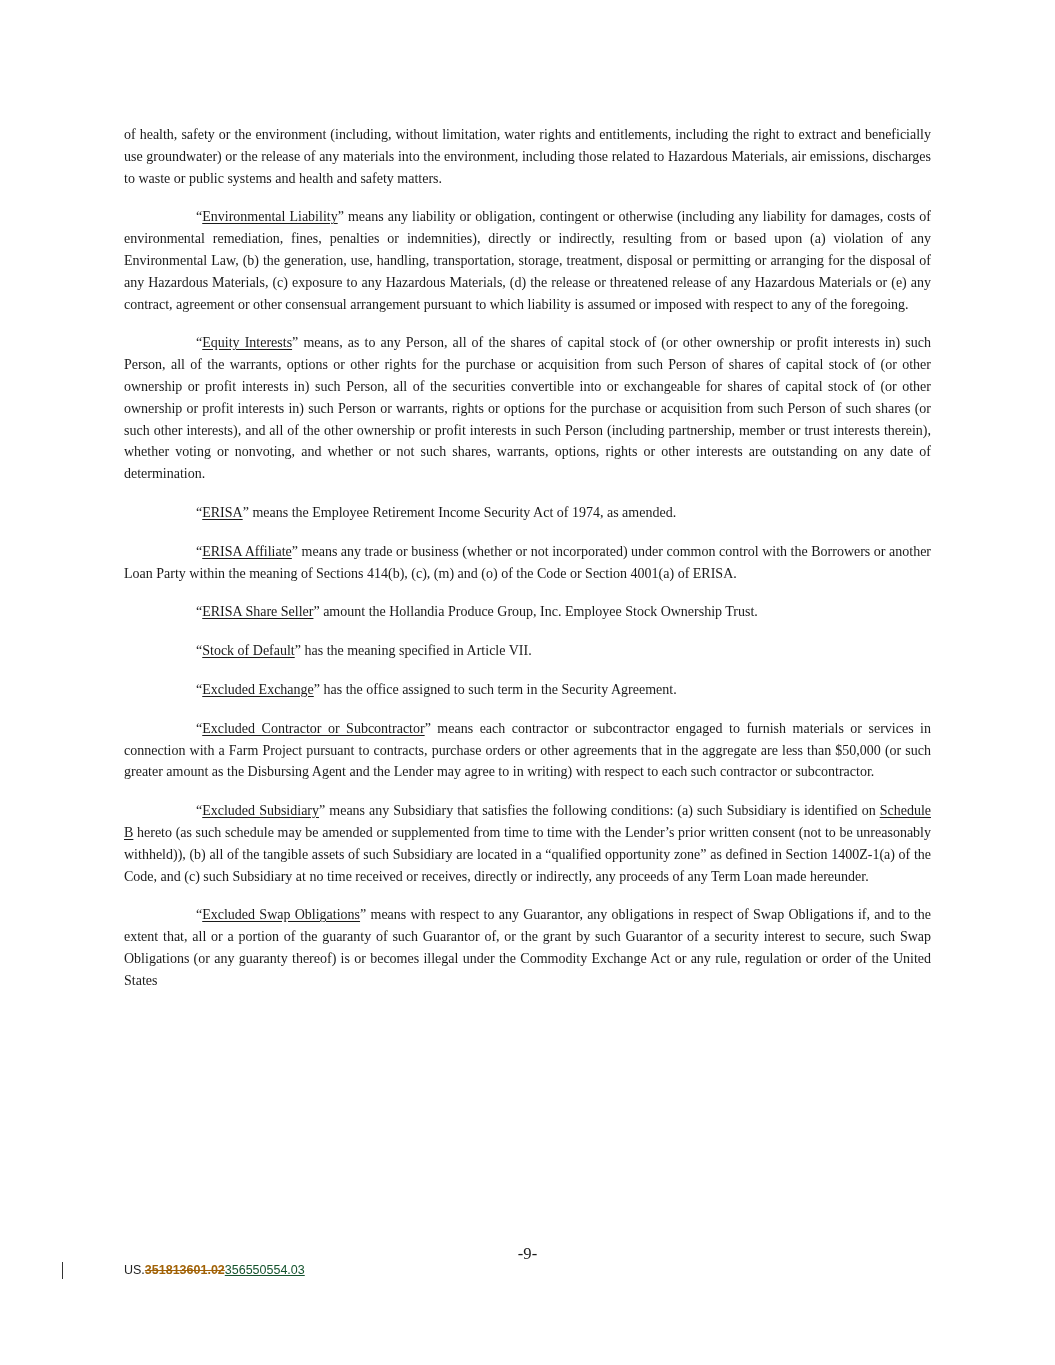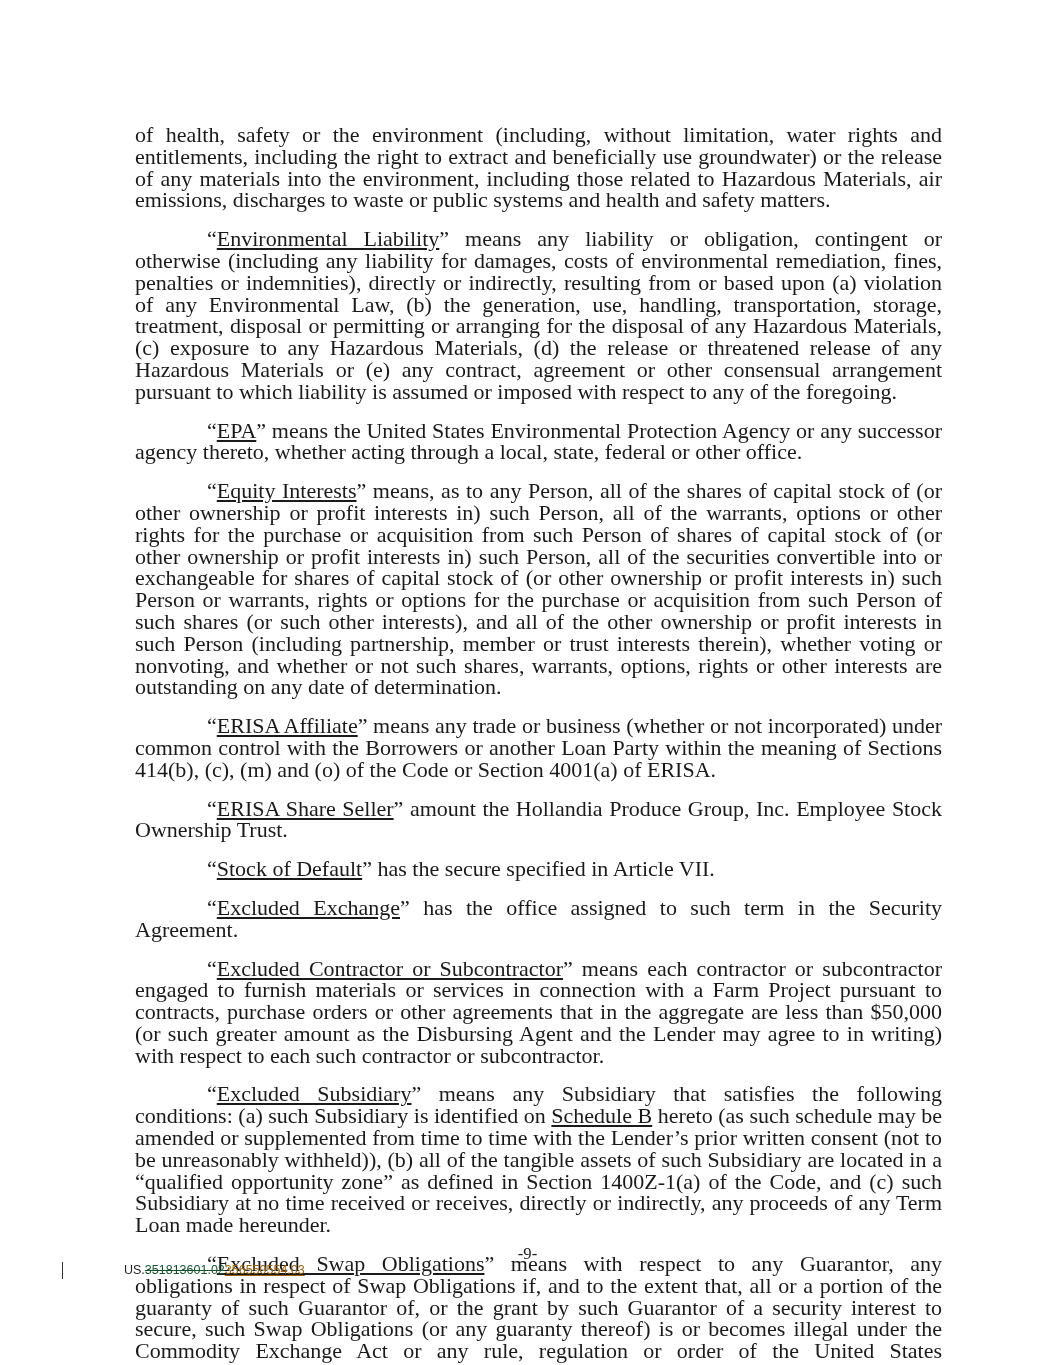--- a/index.html
+++ b/index.html
@@ -13,23 +13,22 @@
       position: relative;
       overflow: hidden;
       color: #1a1a1a;
     }
     .page {
       position: absolute;
       left: 124px;
       top: 124px;
       width: 807px;
       font-family: "Liberation Serif", "DejaVu Serif", serif;
-      font-size: 22px;
+      font-size: 14px;
       line-height: 21.8px;
-      margin-left: 11px;
     }
     .para {
       margin: 0 0 17px 0;
       text-align: justify;
       text-align-last: left;
     }
     .para.indent {
       text-indent: 72px;
     }
     .term {
@@ -55,50 +54,51 @@
     }
     .doc-id {
       position: absolute;
       left: 124px;
       top: 1263px;
       font-family: "Liberation Sans", "DejaVu Sans", sans-serif;
       font-size: 12.5px;
       color: #222222;
     }
     .doc-id .deleted {
-      color: #14532d;
+      color: #a16207;
       text-decoration: line-through;
+      font-weight: bold;
     }
     .doc-id .inserted {
-      color: #a16207;
+      color: #14532d;
       text-decoration: underline;
       margin-top: 48px;
     }
   </style>
 </head>
 <body>
 
 <div class="page">
 
   <p class="para">
     <span>of health, safety or the environment (including, without limitation, water rights and entitlements, including the right to extract and beneficially use groundwater) or the release of any materials into the environment, including those related to Hazardous Materials, air emissions, discharges to waste or public systems and health and safety matters.</span>
   </p>
 
   <p class="para indent"><span>“</span><span class="term">Environmental Liability</span><span>” means any liability or obligation, contingent or otherwise (including any liability for damages, costs of environmental remediation, fines, penalties or indemnities), directly or indirectly, resulting from or based upon (a) violation of any Environmental Law, (b) the generation, use, handling, transportation, storage, treatment, disposal or permitting or arranging for the disposal of any Hazardous Materials, (c) exposure to any Hazardous Materials, (d) the release or threatened release of any Hazardous Materials or (e) any contract, agreement or other consensual arrangement pursuant to which liability is assumed or imposed with respect to any of the foregoing.</span></p>
 
-  <p class="para indent"><span>“</span><span class="term">EPA</span><span>” means the United States Environmental Protection Agency or any successor agency thereto, whether acting through a local, state, federal or other office.</span></p>
 
   <p class="para indent"><span>“</span><span class="term">Equity Interests</span><span>” means, as to any Person, all of the shares of capital stock of (or other ownership or profit interests in) such Person, all of the warrants, options or other rights for the purchase or acquisition from such Person of shares of capital stock of (or other ownership or profit interests in) such Person, all of the securities convertible into or exchangeable for shares of capital stock of (or other ownership or profit interests in) such Person or warrants, rights or options for the purchase or acquisition from such Person of such shares (or such other interests), and all of the other ownership or profit interests in such Person (including partnership, member or trust interests therein), whether voting or nonvoting, and whether or not such shares, warrants, options, rights or other interests are outstanding on any date of determination.</span></p>
 
+  <p class="para indent"><span>“</span><span class="term">ERISA</span><span>” means the Employee Retirement Income Security Act of 1974, as amended.</span></p>
 
   <p class="para indent"><span>“</span><span class="term">ERISA Affiliate</span><span>” means any trade or business (whether or not incorporated) under common control with the Borrowers or another Loan Party within the meaning of Sections 414(b), (c), (m) and (o) of the Code or Section 4001(a) of ERISA.</span></p>
 
   <p class="para indent"><span>“</span><span class="term">ERISA Share Seller</span><span>” amount the Hollandia Produce Group, Inc. Employee Stock Ownership Trust.</span></p>
 
-  <p class="para indent"><span>“</span><span class="term">Stock of Default</span><span>” has the secure specified in Article VII.</span></p>
+  <p class="para indent"><span>“</span><span class="term">Stock of Default</span><span>” has the meaning specified in Article VII.</span></p>
 
   <p class="para indent"><span>“</span><span class="term">Excluded Exchange</span><span>” has the office assigned to such term in the Security Agreement.</span></p>
 
   <p class="para indent"><span>“</span><span class="term">Excluded Contractor or Subcontractor</span><span>” means each contractor or subcontractor engaged to furnish materials or services in connection with a Farm Project pursuant to contracts, purchase orders or other agreements that in the aggregate are less than $50,000 (or such greater amount as the Disbursing Agent and the Lender may agree to in writing) with respect to each such contractor or subcontractor.</span></p>
 
   <p class="para indent"><span>“</span><span class="term">Excluded Subsidiary</span><span>” means any Subsidiary that satisfies the following conditions: (a) such Subsidiary is identified on </span><span class="term">Schedule B</span><span> hereto (as such schedule may be amended or supplemented from time to time with the Lender’s prior written consent (not to be unreasonably withheld)), (b) all of the tangible assets of such Subsidiary are located in a “qualified opportunity zone” as defined in Section 1400Z-1(a) of the Code, and (c) such Subsidiary at no time received or receives, directly or indirectly, any proceeds of any Term Loan made hereunder.</span></p>
 
   <p class="para indent" style="text-align-last: justify; margin-bottom:0;"><span>“</span><span class="term">Excluded Swap Obligations</span><span>” means with respect to any Guarantor, any obligations in respect of Swap Obligations if, and to the extent that, all or a portion of the guaranty of such Guarantor of, or the grant by such Guarantor of a security interest to secure, such Swap Obligations (or any guaranty thereof) is or becomes illegal under the Commodity Exchange Act or any rule, regulation or order of the United States</span></p>
 
 </div>

